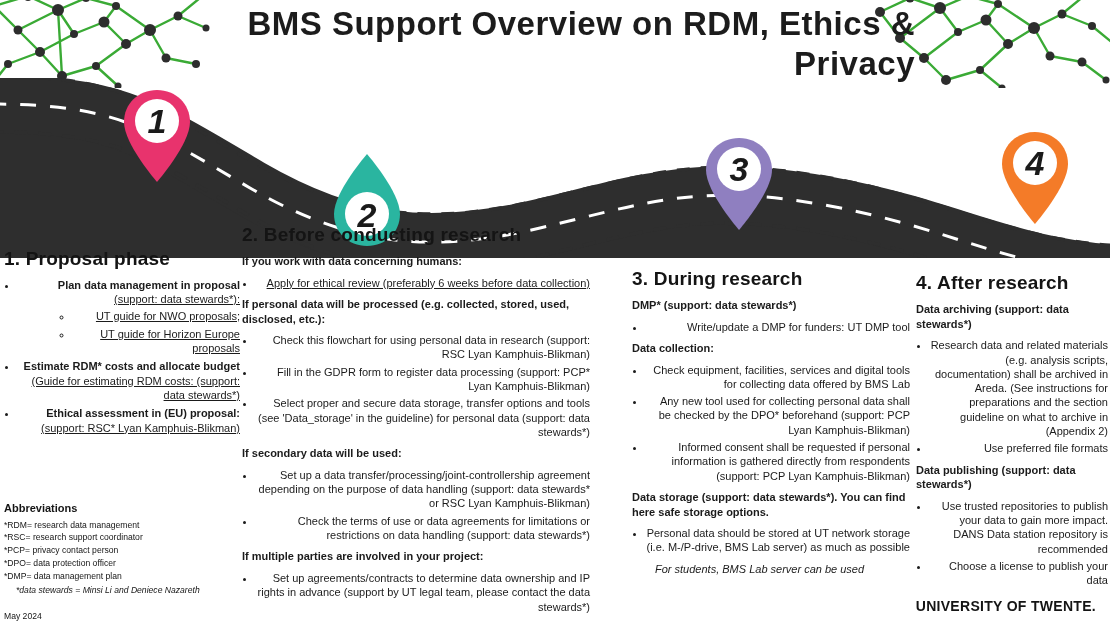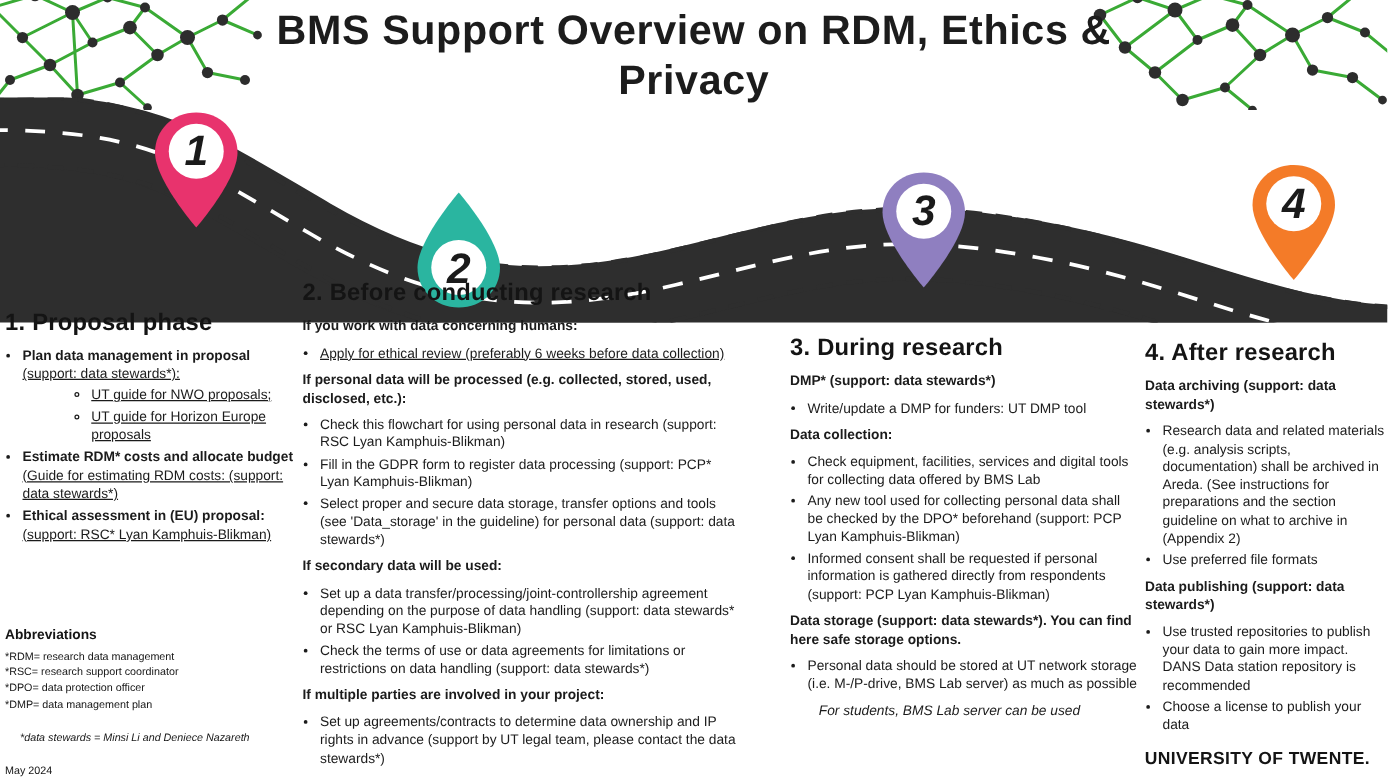--- a/index.html
+++ b/index.html
@@ -14,21 +14,21 @@
   }
   #page { position:relative; width:1110px; height:624px; overflow:hidden; }
 
   
   .header {
     position:absolute; left:0; top:0; width:1110px; height:88px;
     background:#ffffff;
   }
   .header-title {
     position:absolute; left:195px; top:4px; width:720px;
-    text-align:center;
+    text-align:right;
     font-size:33px; font-weight:bold; line-height:1.22;
     letter-spacing:0.5px;
     color:#1c1c1c;
   }
   .net-left { position:absolute; left:0; top:0; width:210px; height:88px; }
   .net-right { position:absolute; right:0; top:0; width:240px; height:88px; }
 
   
   .road-wrap { position:absolute; left:0; top:78px; width:1110px; height:180px; }
 
@@ -54,21 +54,21 @@
   #col2 { left:242px; top:224px; width:348px; }
   #col3 { left:632px; top:268px; width:278px; }
   #col4 { left:916px; top:272px; width:192px; }
 
   .body-text { font-size:11px; line-height:1.33; color:#1b1b1b; }
   .body-text p { margin:0 0 7px 0; }
   .bold { font-weight:bold; }
   .italic { font-style:italic; }
   .u { text-decoration:underline; }
 
-  ul { margin:2px 0 7px 0; padding-left:14px; }
+  ul { margin:2px 0 7px 0; padding-left:14px;text-align:right; }
   ul ul { margin:2px 0 2px 0; padding-left:14px; }
   li { margin:0 0 4px 0; line-height:1.3; }
   li.sub { list-style:circle;margin-left:41px; }
 
   .tight li { margin-bottom:3px; }
 
   .abbrev {
     position:absolute; left:4px; top:500px; width:236px;
     font-size:8.6px; line-height:1.5; color:#151515;
   }
@@ -323,20 +323,21 @@
           <span>Choose a license to publish your data</span>
         </li>
       </ul>
     </div>
   </div>
 
   <div class="abbrev">
     <div class="ttl">Abbreviations</div>
     <div>*RDM= research data management</div>
     <div>*RSC= research support coordinator</div>
+    <div>*PCP= privacy contact person</div>
     <div>*DPO= data protection officer</div>
     <div>*DMP= data management plan</div>
   </div>
 
   <div class="footnote">*data stewards = Minsi Li and Deniece Nazareth</div>
   <div class="date">May 2024</div>
 
   <div class="ut-logo">UNIVERSITY OF TWENTE.</div>
 
 </div>

